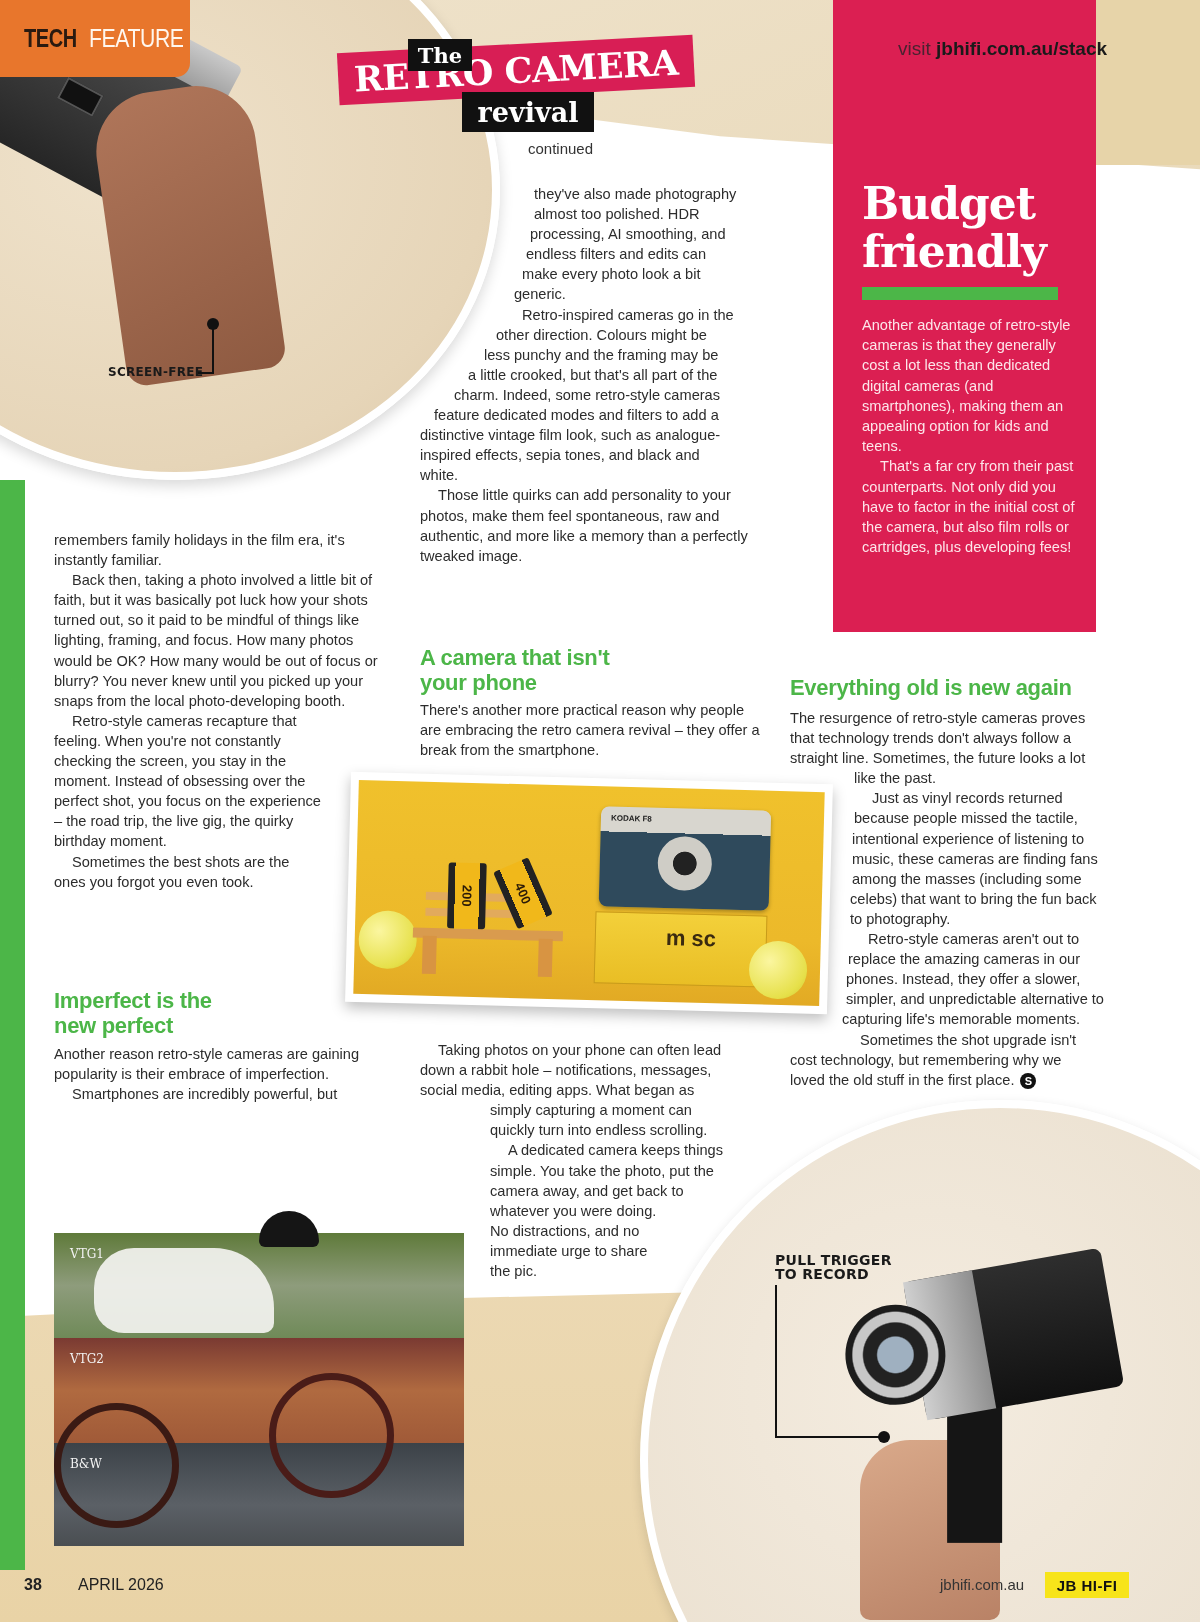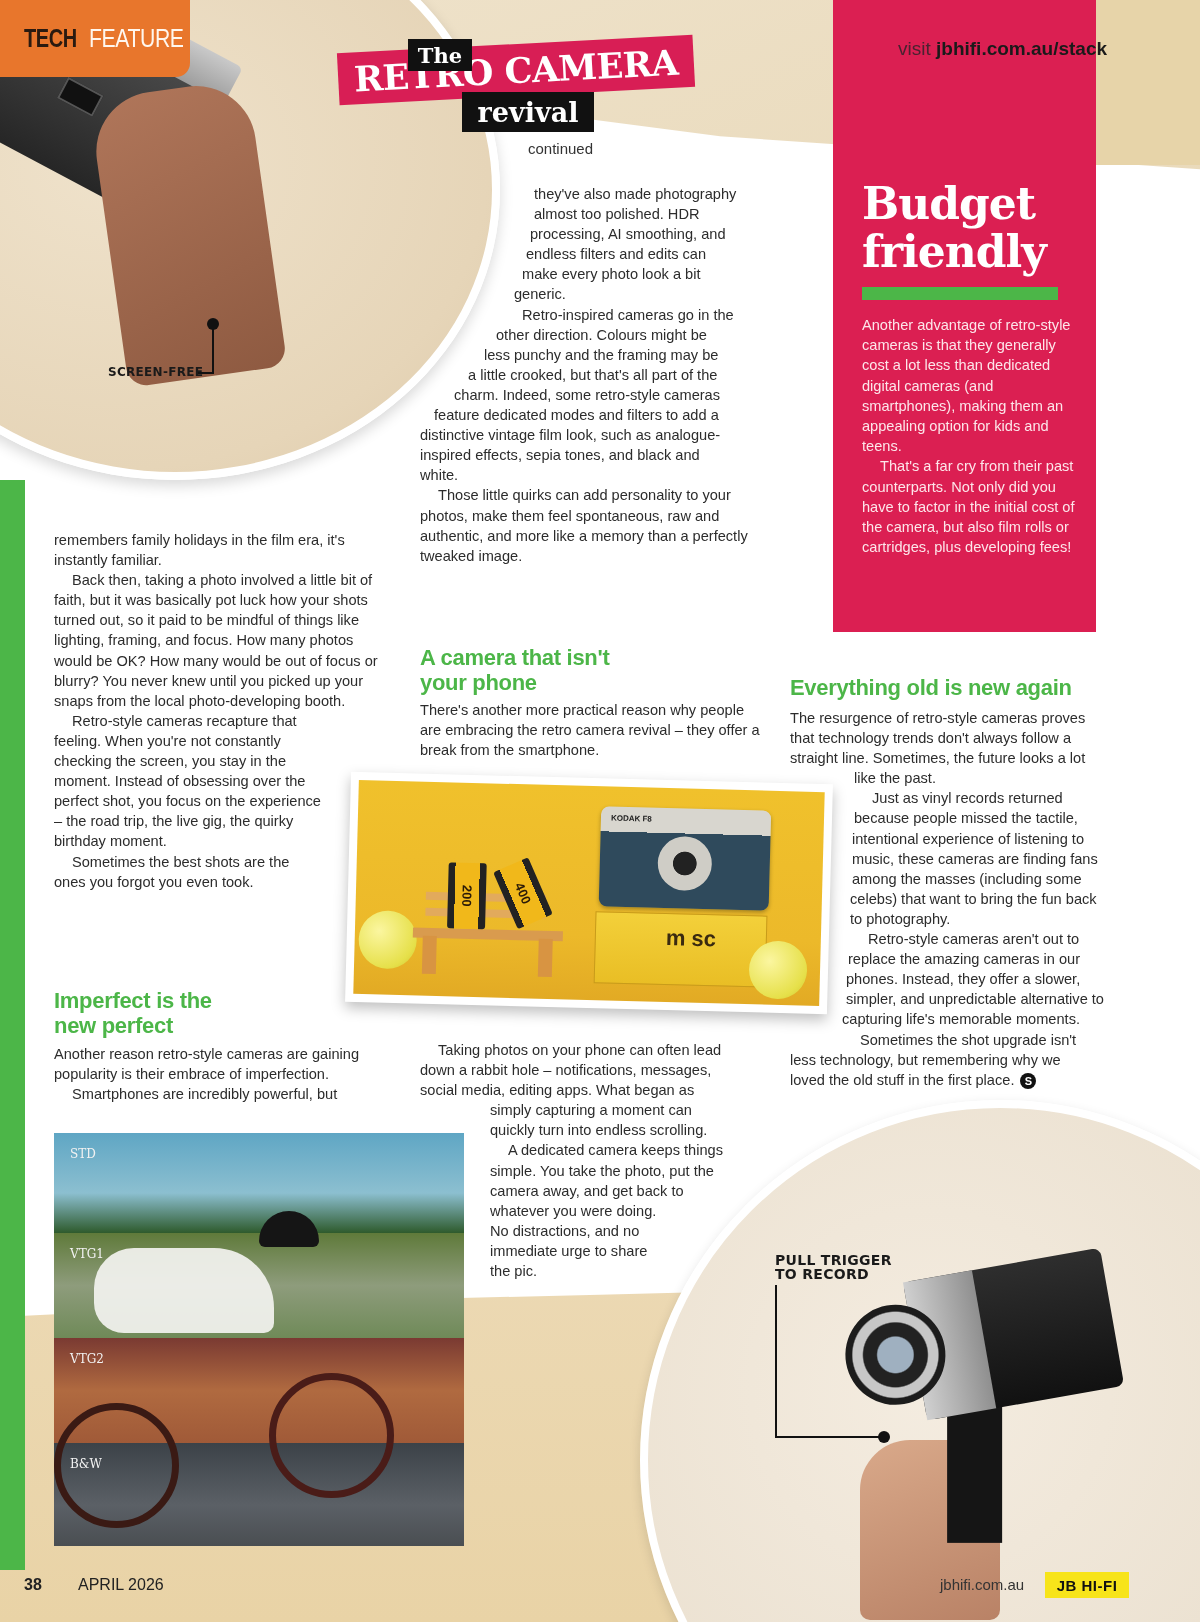--- a/index.html
+++ b/index.html
@@ -356,28 +356,25 @@
   <span class="l" style="padding-left:62px">music, these cameras are finding fans</span>
   <span class="l" style="padding-left:62px">among the masses (including some</span>
   <span class="l" style="padding-left:60px">celebs) that want to bring the fun back</span>
   <span class="l" style="padding-left:60px">to photography.</span>
   <span class="l" style="padding-left:78px">Retro-style cameras aren't out to</span>
   <span class="l" style="padding-left:58px">replace the amazing cameras in our</span>
   <span class="l" style="padding-left:56px">phones. Instead, they offer a slower,</span>
   <span class="l" style="padding-left:56px">simpler, and unpredictable alternative to</span>
   <span class="l" style="padding-left:52px">capturing life's memorable moments.</span>
   <span class="l" style="padding-left:70px">Sometimes the shot upgrade isn't</span>
-  <span class="l">less technology, but remembering why we</span>
+  <span class="l">cost technology, but remembering why we</span>
   <span class="l"><span>loved the old stuff in the first place.</span><span class="endmark">S</span></span>
 </div>
 
 <div class="photo-cyclist">
-  <div class="band" style="top:0;height:100px;background:linear-gradient(180deg,#5fa6c4 0%,#8cbfd0 60%,#2e5a2c 100%)">
-    <span class="blabel">STD</span>
-  </div>
   <div class="band" style="top:100px;height:105px;background:linear-gradient(180deg,#5f7a3a 0%,#8e9c7c 50%,#6f8a58 100%)">
     <span class="blabel">VTG1</span>
   </div>
   <div class="band" style="top:205px;height:105px;background:linear-gradient(180deg,#7a3a32 0%,#b06a40 50%,#a05a38 100%)">
     <span class="blabel">VTG2</span>
   </div>
   <div class="band" style="top:310px;height:103px;background:linear-gradient(180deg,#3c4248 0%,#5b6066 60%,#4a4e52 100%)">
     <span class="blabel">B&amp;W</span>
   </div>
 

